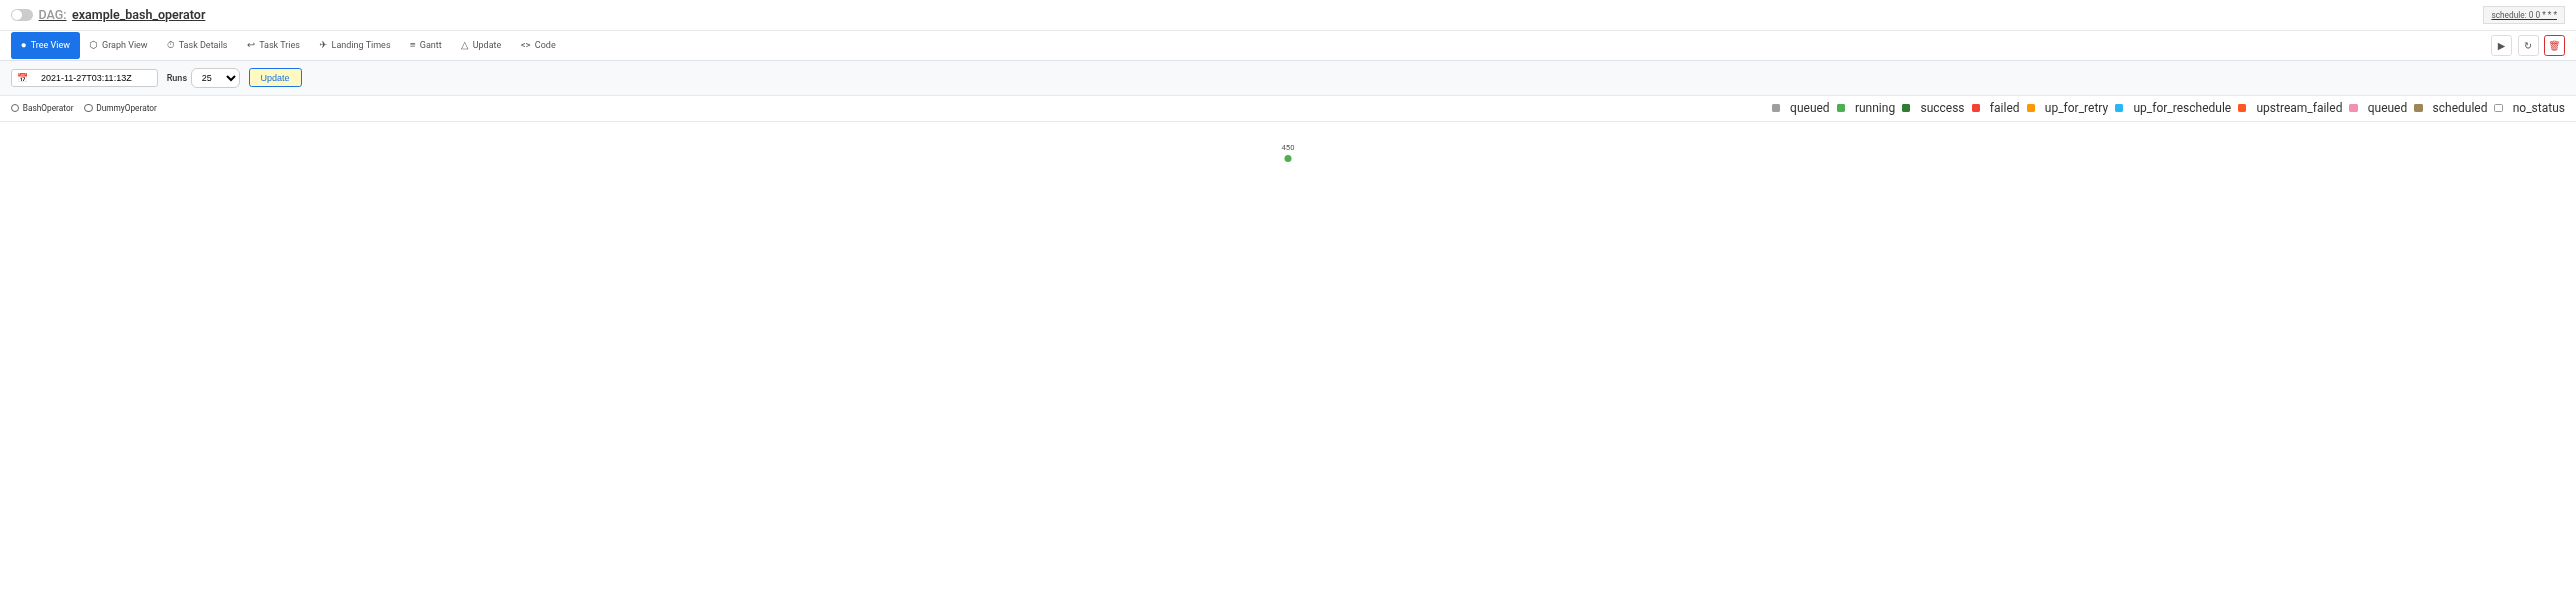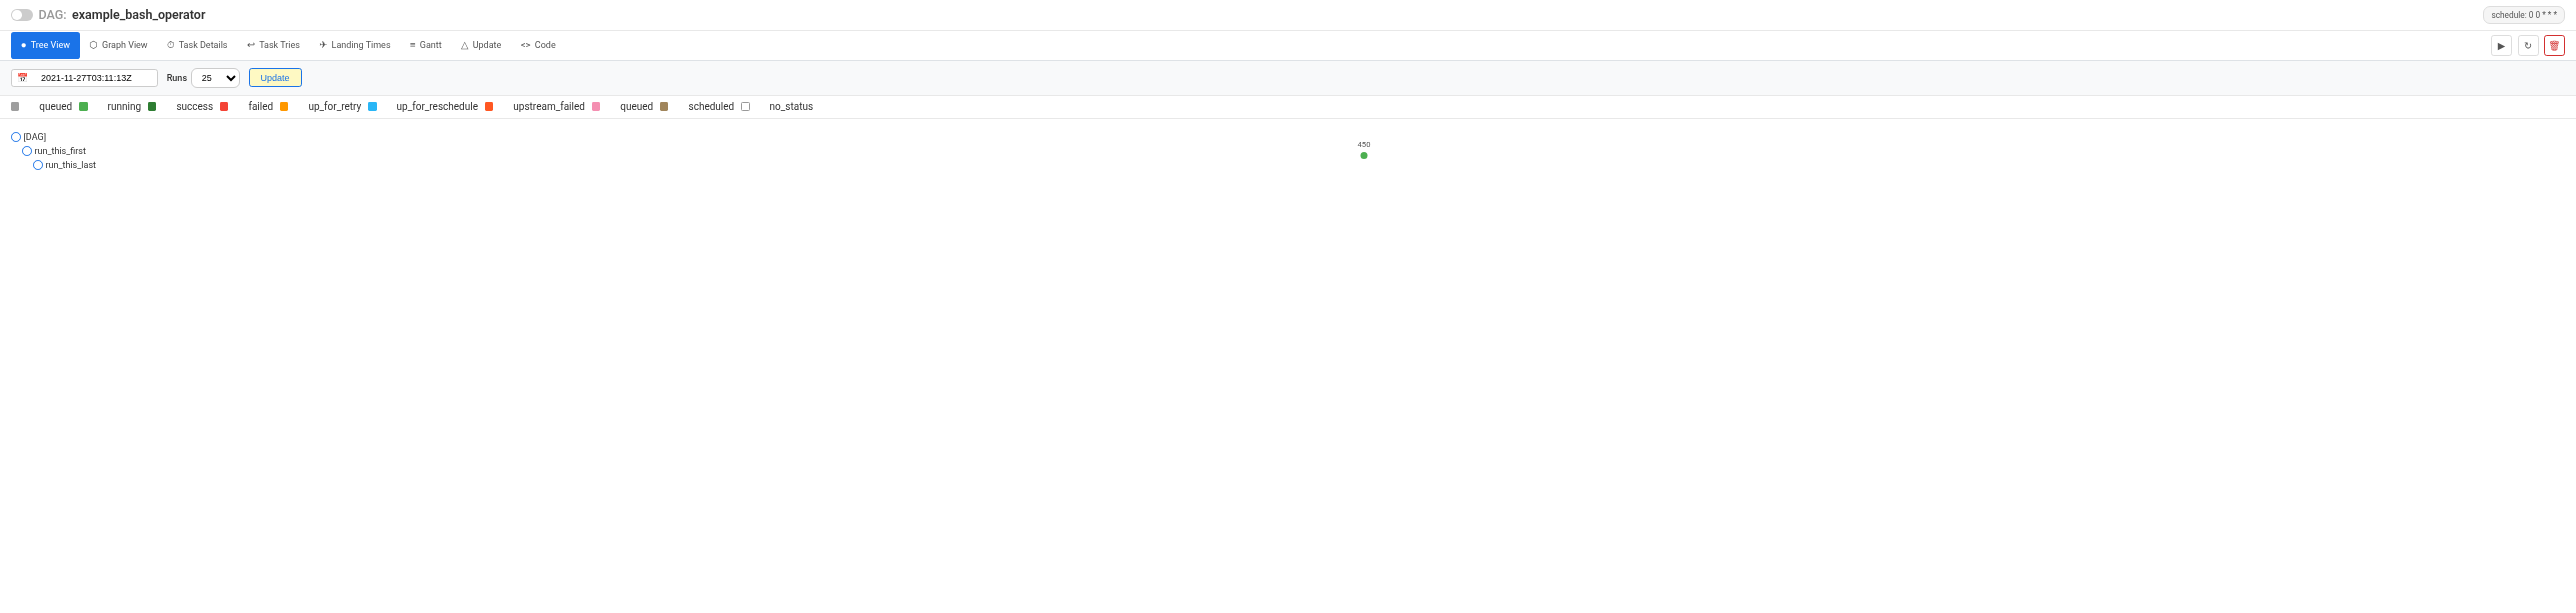--- a/index.html
+++ b/index.html
@@ -6,20 +6,21 @@
     body { font-family: -apple-system, BlinkMacSystemFont, 'Segoe UI', Roboto, sans-serif; font-size: 9px; background: #fff; color: #333; }
 
     
     .top-bar {
       display: flex;
       align-items: center;
       justify-content: space-between;
       padding: 4.2px 11px;
       border-bottom: 0.7px solid #e8e8e8;
       height: 30.5px;
+      text-decoration: underline;
     }
     .dag-title {
       display: flex;
       align-items: center;
       gap: 5.5px;
       font-size: 12.5px;
       font-weight: 500;
     }
     .toggle-switch {
       width: 22px;
@@ -38,21 +39,21 @@
       background: #fff;
       border-radius: 50%;
       top: 1.4px;
       left: 1.4px;
     }
     .dag-label { color: #999; font-size: 12.5px; }
     .dag-name { font-size: 12.5px; font-weight: 600; }
     .schedule-badge {
       background: #f5f5f5;
       border: 0.7px solid #ddd;
-      border-radius: 7px;
+      border-radius: 0;
       padding: 2.8px 7px;
       font-size: 8.3px;
       color: #555;
     }
 
     
     .nav-tabs {
       display: flex;
       align-items: center;
       background: #fff;
@@ -185,22 +186,22 @@
     }
     .legend-right {
       display: flex;
       align-items: center;
       gap: 7px;
       flex-wrap: wrap;
     }
     .status-item {
       display: flex;
       align-items: center;
-      gap: 20px;
-      font-size: 10px;
+      gap: 10px;
+      font-size: 12px;
     }
     .status-dot {
       width: 8.3px;
       height: 8.3px;
       border-radius: 1.4px;
       display: inline-block;
     }
     .status-dot.square { border-radius: 1.4px; }
     .status-dot.no-fill { border: 0.7px solid #999; background: transparent; }
 
@@ -326,20 +327,30 @@
       <option>5</option>
       <option>10</option>
       <option>50</option>
       <option>100</option>
     </select>
   </div>
   <button class="update-btn">Update</button>
 </div>
 
 <div class="legend-bar">
+  <div class="legend-left">
+    <div class="legend-item">
+      <span class="legend-circle" style="border-color:#666;"></span>
+      <span>BashOperator</span>
+    </div>
+    <div class="legend-item">
+      <span class="legend-circle" style="border-color:#666;"></span>
+      <span>DummyOperator</span>
+    </div>
+  </div>
   <div class="legend-right">
     <div class="status-item">
       <span class="status-dot square" style="background:#9e9e9e;"></span>
       <span>queued</span>
     </div>
     <div class="status-item">
       <span class="status-dot square" style="background:#4caf50;"></span>
       <span>running</span>
     </div>
     <div class="status-item">
@@ -372,33 +383,19 @@
     </div>
     <div class="status-item">
       <span class="status-dot no-fill"></span>
       <span>no_status</span>
     </div>
   </div>
 </div>
 
 <div class="main-content">
 
-  <div class="tree-panel">
-    <div class="tree-node">
-      <span class="node-circle"></span>
-      <span>[DAG]</span>
-    </div>
-    <div class="tree-node tree-indent-1">
-      <span class="node-circle"></span>
-      <span>run_this_first</span>
-    </div>
-    <div class="tree-node tree-indent-2">
-      <span class="node-circle"></span>
-      <span>run_this_last</span>
-    </div>
-  </div>
 
   <div class="chart-area">
     <div class="chart-label">450</div>
     <div class="green-dot"></div>
   </div>
 </div>
 
 
 </body></html>

